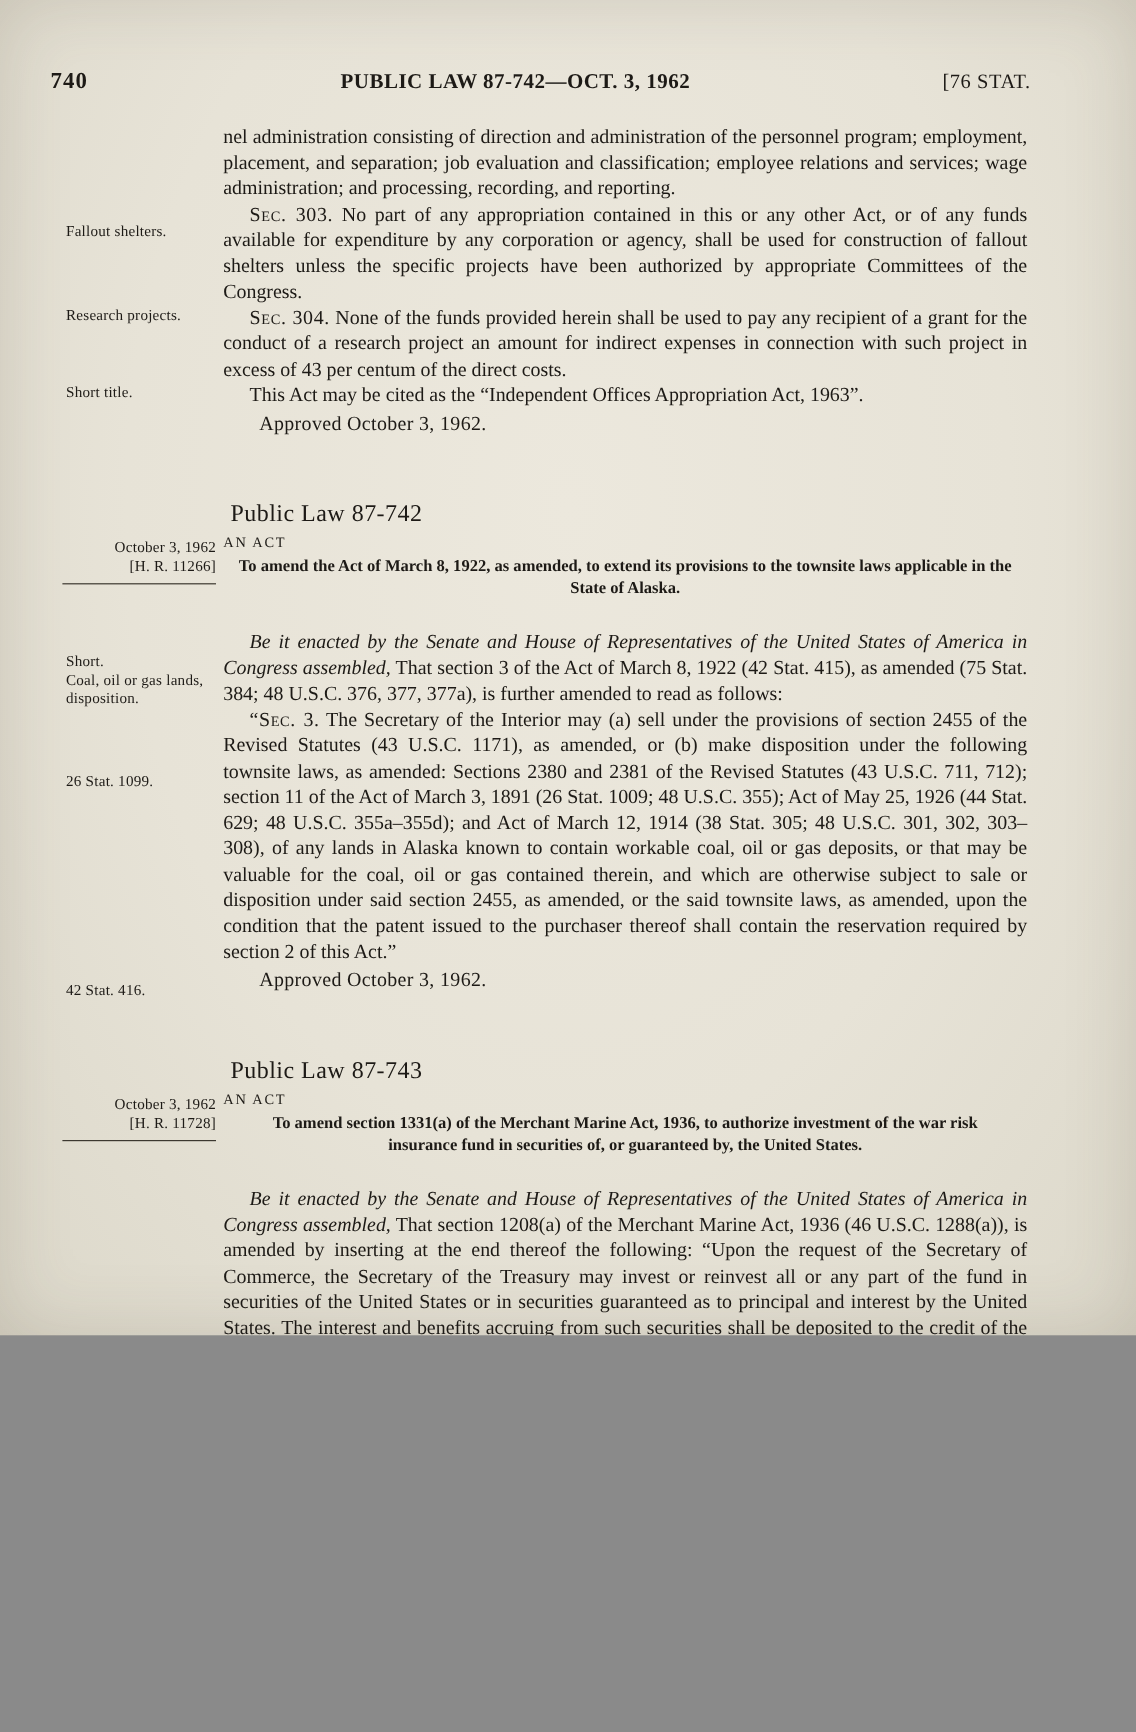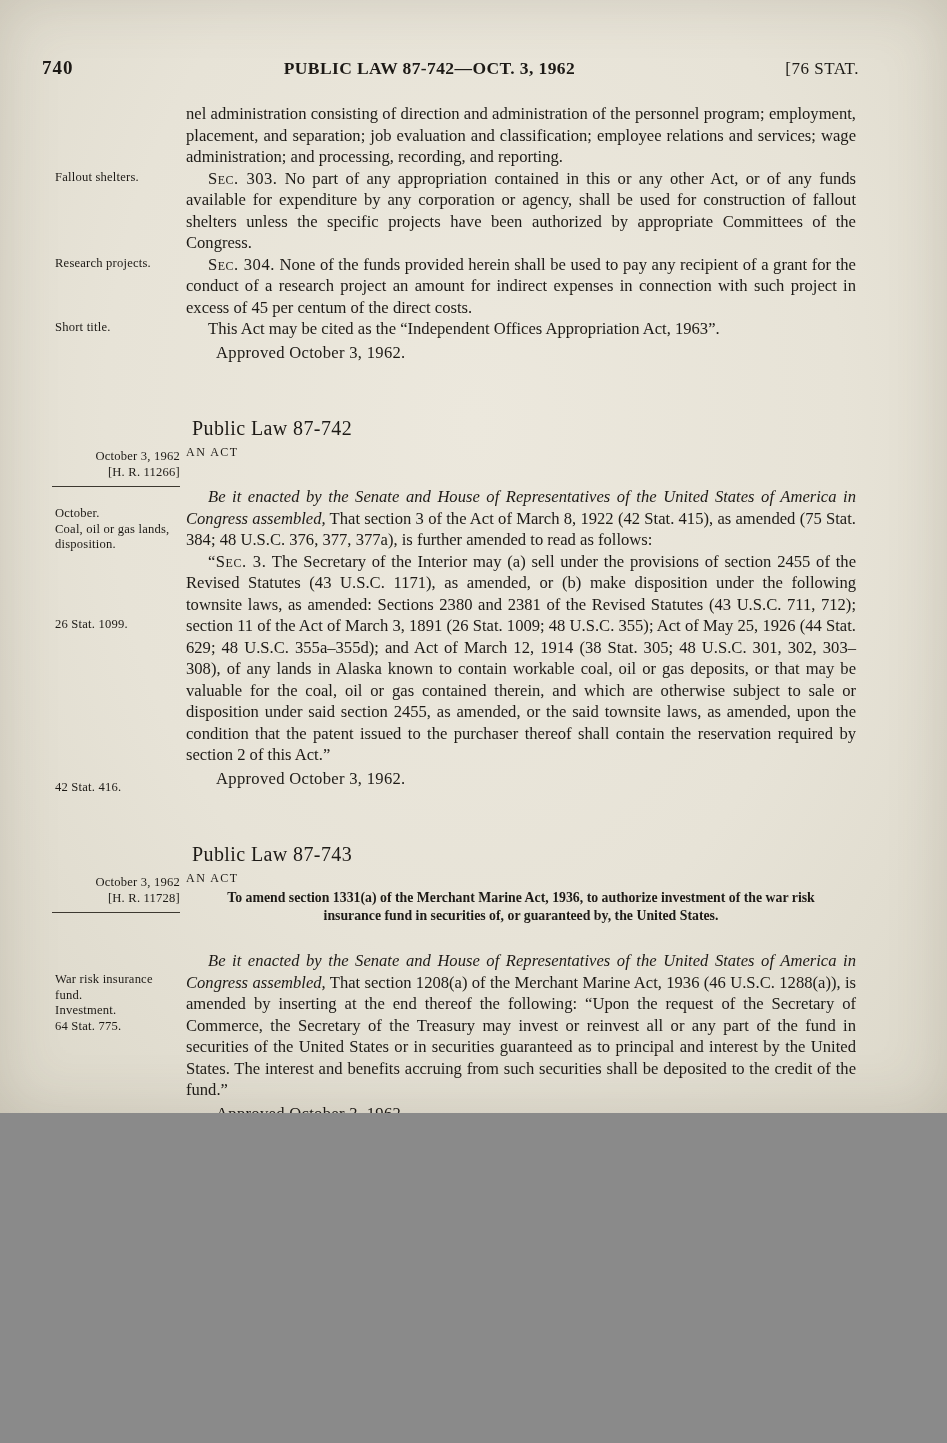--- a/index.html
+++ b/index.html
@@ -61,82 +61,78 @@
     <span class="page-num">740</span>
     <span class="running-head">PUBLIC LAW 87-742—OCT. 3, 1962</span>
     <span class="header-stat">[76 STAT.</span>
   </div>
 
   <div class="column">
 
     <p class="body">nel administration consisting of direction and administration of the personnel program; employment, placement, and separation; job evaluation and classification; employee relations and services; wage administration; and processing, recording, and reporting.</p>
 
     <div class="block">
-      <div class="margin-note" style="top:2px">Fallout shelters.</div>
+      <div class="margin-note" style="top:18px">Fallout shelters.</div>
       <p class="body indent"><span class="sc">Sec. 303.</span><span> No part of any appropriation contained in this or any other Act, or of any funds available for expenditure by any corporation or agency, shall be used for construction of fallout shelters unless the specific projects have been authorized by appropriate Committees of the Congress.</span></p>
     </div>
 
     <div class="block">
       <div class="margin-note" style="top:2px">Research projects.</div>
-      <p class="body indent"><span class="sc">Sec. 304.</span><span> None of the funds provided herein shall be used to pay any recipient of a grant for the conduct of a research project an amount for indirect expenses in connection with such project in excess of 45 per centum of the direct costs.</span></p>
+      <p class="body indent"><span class="sc">Sec. 304.</span><span> None of the funds provided herein shall be used to pay any recipient of a grant for the conduct of a research project an amount for indirect expenses in connection with such project in excess of 43 per centum of the direct costs.</span></p>
     </div>
 
     <div class="block">
       <div class="margin-note" style="top:2px">Short title.</div>
       <p class="body indent">This Act may be cited as the “Independent Offices Appropriation Act, 1963”.</p>
     </div>
 
     <p class="body approved">Approved October 3, 1962.</p>
 
     <div>
       <h2 class="law-heading">Public Law 87-742</h2>
 
       <div class="an-act-wrap block">
         <div class="margin-note date-block">
           <div>October 3, 1962</div>
           <div>[H. R. 11266]</div>
         </div>
         <div class="an-act">AN ACT</div>
+        <div class="act-title">To amend the Act of March 8, 1922, as amended, to extend its provisions to the townsite laws applicable in the State of Alaska.</div>
       </div>
 
       <div class="block enacting-block">
         <div class="margin-note" style="top:20px">
-          <div>October.</div>
+          <div>Short.</div>
           <div>Coal, oil or gas lands, disposition.</div>
         </div>
         <p class="body indent"><span class="ital">Be it enacted by the Senate and House of Representatives of the United States of America in Congress assembled,</span><span> That section 3 of the Act of March 8, 1922 (42 Stat. 415), as amended (75 Stat. 384; 48 U.S.C. 376, 377, 377a), is further amended to read as follows:</span></p>
       </div>
 
       <div class="block">
-        <div class="margin-note" style="top:66px">26 Stat. 1099.</div>
+        <div class="margin-note" style="top:55px">26 Stat. 1099.</div>
         <div class="margin-note" style="top:229px">42 Stat. 416.</div>
         <p class="body indent"><span class="sc">“Sec. 3.</span><span> The Secretary of the Interior may (a) sell under the provisions of section 2455 of the Revised Statutes (43 U.S.C. 1171), as amended, or (b) make disposition under the following townsite laws, as amended: Sections 2380 and 2381 of the Revised Statutes (43 U.S.C. 711, 712); section 11 of the Act of March 3, 1891 (26 Stat. 1009; 48 U.S.C. 355); Act of May 25, 1926 (44 Stat. 629; 48 U.S.C. 355a–355d); and Act of March 12, 1914 (38 Stat. 305; 48 U.S.C. 301, 302, 303–308), of any lands in Alaska known to contain workable coal, oil or gas deposits, or that may be valuable for the coal, oil or gas contained therein, and which are otherwise subject to sale or disposition under said section 2455, as amended, or the said townsite laws, as amended, upon the condition that the patent issued to the purchaser thereof shall contain the reservation required by section 2 of this Act.”</span></p>
       </div>
 
       <p class="body approved">Approved October 3, 1962.</p>
     </div>
 
     <div>
       <h2 class="law-heading">Public Law 87-743</h2>
 
       <div class="an-act-wrap block">
         <div class="margin-note date-block">
           <div>October 3, 1962</div>
           <div>[H. R. 11728]</div>
         </div>
         <div class="an-act">AN ACT</div>
         <div class="act-title">To amend section 1331(a) of the Merchant Marine Act, 1936, to authorize investment of the war risk insurance fund in securities of, or guaranteed by, the United States.</div>
       </div>
 
       <div class="block enacting-block">
-        <div class="margin-note" style="top:22px">
-          <div>War risk insurance fund.</div>
-          <div>Investment.</div>
-          <div>64 Stat. 775.</div>
-        </div>
         <p class="body indent"><span class="ital">Be it enacted by the Senate and House of Representatives of the United States of America in Congress assembled,</span><span> That section 1208(a) of the Merchant Marine Act, 1936 (46 U.S.C. 1288(a)), is amended by inserting at the end thereof the following: “Upon the request of the Secretary of Commerce, the Secretary of the Treasury may invest or reinvest all or any part of the fund in securities of the United States or in securities guaranteed as to principal and interest by the United States. The interest and benefits accruing from such securities shall be deposited to the credit of the fund.”</span></p>
       </div>
 
       <p class="body approved">Approved October 3, 1962.</p>
     </div>
 
   </div>
 </div>
 
 </body></html>

